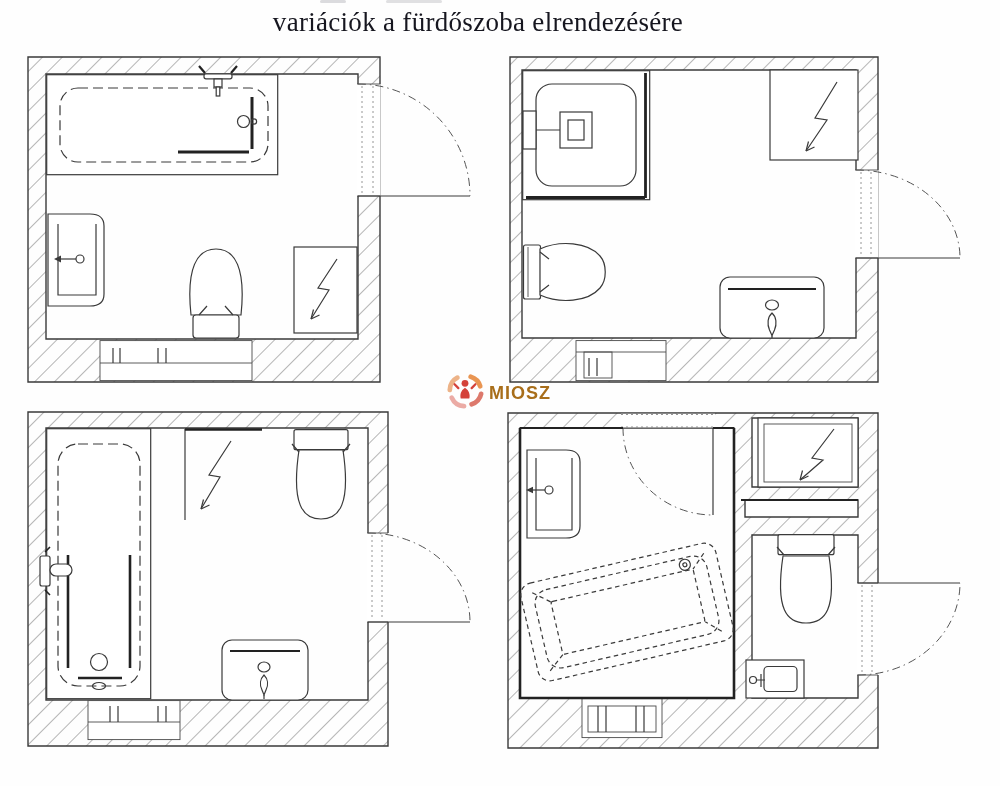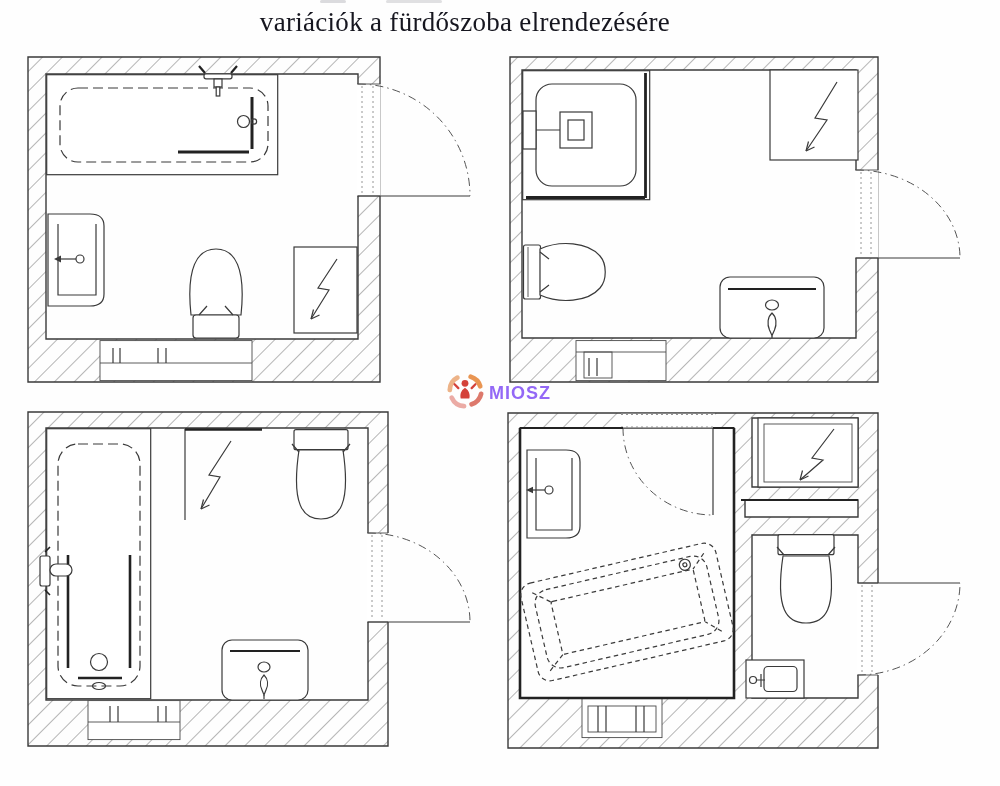--- a/index.html
+++ b/index.html
@@ -1,36 +1,36 @@
 <!DOCTYPE html>
 <html><head>
 <meta charset="utf-8">
 <style>
   html,body{margin:0;padding:0;}
   body{width:1000px;height:786px;position:relative;background:#fefefe;overflow:hidden;
        font-family:"Liberation Serif", serif;}
   .title{position:absolute;top:7px;left:0;width:930px;text-align:center;
-         font-size:27px;color:#16161f;letter-spacing:.3px;}
+         font-size:27px;color:#16161f;letter-spacing:.3px;padding-left:13px;}
   .remnant{position:absolute;top:0;height:3px;background:#9a9aa2;border-radius:2px;}
   #canvas{position:absolute;left:0;top:0;}
   
   .wall{fill:url(#hatch);stroke:#3a3a3a;stroke-width:1.4;fill-rule:evenodd;}
   .s{stroke:#3a3a3a;stroke-width:1.2;fill:none;}
   .sf{stroke:#3a3a3a;stroke-width:1.2;fill:#fff;}
   .thin{stroke:#4a4a4a;stroke-width:.9;fill:none;}
   .white{fill:#fff;stroke:none;}
   .whiteb{fill:#fff;stroke:#4a4a4a;stroke-width:.9;}
   .thick{stroke:#222;fill:none;}
   .dotted{stroke:#8a8a8a;stroke-width:.9;stroke-dasharray:2 3;fill:none;}
   .arc{stroke:#555;stroke-width:1;stroke-dasharray:8 4 1.5 4;fill:none;}
   .sketch{stroke-dasharray:10 5;}
   .dot4{stroke-dasharray:4.5 3.5;}
   .watermark{position:absolute;left:446px;top:371px;display:flex;align-items:center;gap:5px;}
   .wm-text{font-family:"Liberation Sans",sans-serif;font-variant:small-caps;
-           font-weight:600;font-size:25px;line-height:1;color:#8b5cf6;letter-spacing:1px;
+           font-weight:600;font-size:25px;line-height:1;color:#a16207;letter-spacing:1px;
            opacity:.92;}
 </style>
 </head>
 <body>
 
 <div class="title">variációk a fürdőszoba elrendezésére</div>
 <div class="remnant" style="left:320px;width:26px;opacity:.35;"></div>
 <div class="remnant" style="left:386px;width:56px;opacity:.3;"></div>
 
 <svg id="canvas" width="1000" height="786" viewBox="0 0 1000 786">

